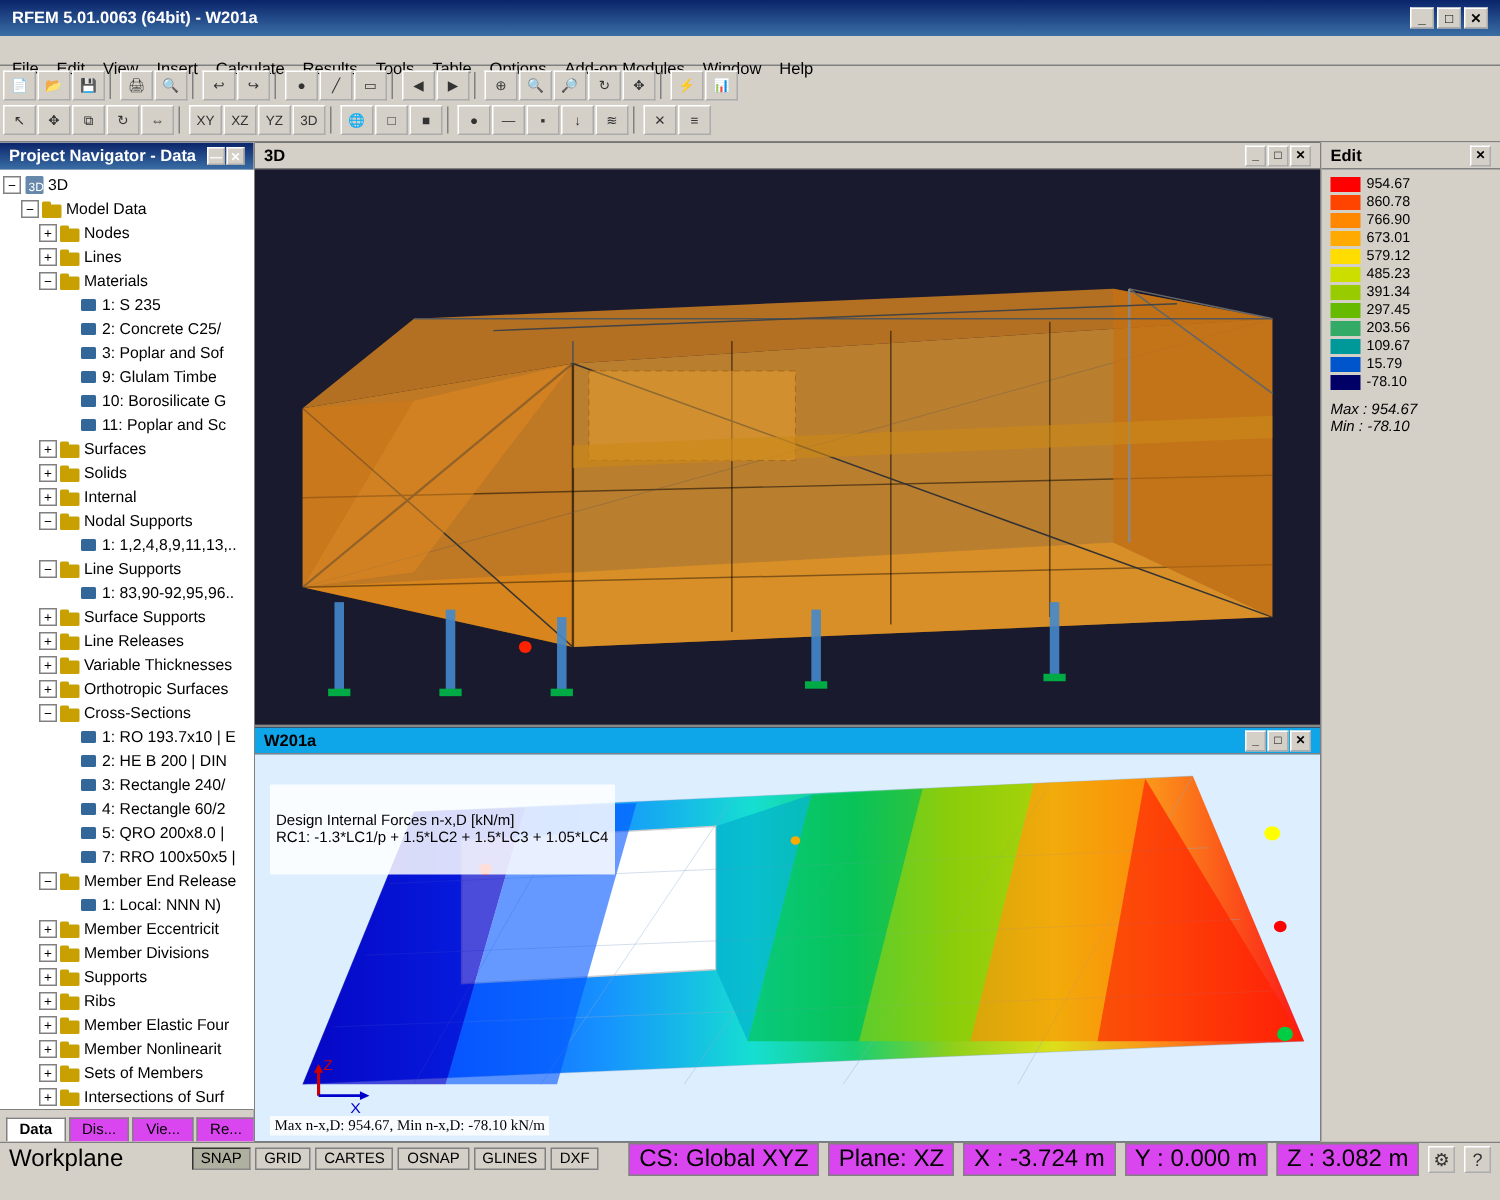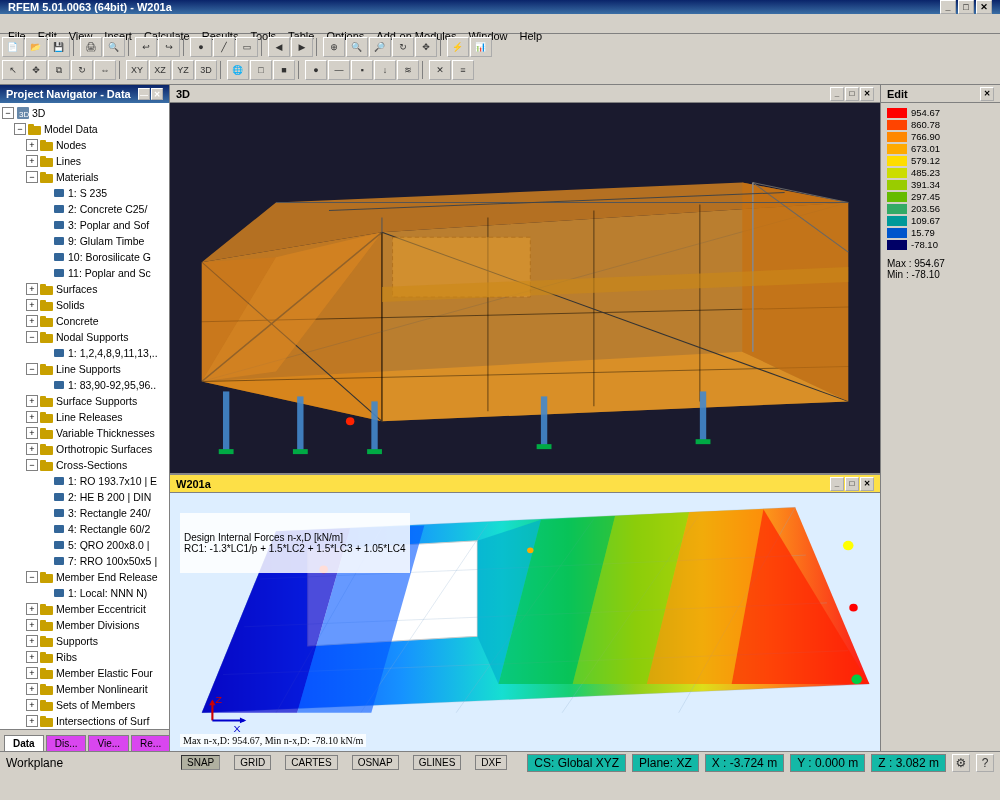--- a/index.html
+++ b/index.html
@@ -1,20 +1,20 @@
 <!DOCTYPE html>
 <html><head>
   <meta charset="utf-8">
   <style>
     * { margin: 0; padding: 0; box-sizing: border-box; }
     body { width: 1000px; height: 800px; overflow: hidden; font-family: 'Segoe UI', Tahoma, Arial, sans-serif; font-size: 11px; background: #d4d0c8; }
 
     
     .title-bar {
-      height: 14px;
+      height: 24px;
       background: linear-gradient(to bottom, #0a246a, #3a6ea5);
       color: white;
       display: flex;
       align-items: center;
       justify-content: space-between;
       padding: 0 8px;
       font-size: 11px;
       font-weight: bold;
     }
     .title-bar-buttons { display: flex; gap: 2px; }
@@ -166,21 +166,21 @@
 
     
     .viewport-w201a {
       flex: 1;
       background: #1a1a2e;
       position: relative;
       overflow: hidden;
     }
     .viewport-w201a-header {
       height: 18px;
-      background: #fde047;
+      background: #0ea5e9;
       border-bottom: 1px solid #808080;
       display: flex;
       align-items: center;
       padding: 0 6px;
       font-size: 11px;
       font-weight: bold;
       justify-content: space-between;
     }
     .w201a-info {
       position: absolute;
@@ -218,21 +218,21 @@
       padding: 0 6px;
       font-weight: bold;
       font-size: 11px;
       justify-content: space-between;
     }
     .panel-content { padding: 4px 6px; flex: 1; overflow-y: auto; }
     .panel-subtitle { font-weight: bold; font-size: 10px; margin-bottom: 4px; }
     .color-legend { display: flex; flex-direction: column; gap: 1px; }
     .legend-item { display: flex; align-items: center; gap: 4px; font-size: 9.5px; }
     .legend-swatch { width: 20px; height: 10px; flex-shrink: 0; }
-    .panel-stats { margin-top: 8px; font-size: 10px; }
+    .panel-stats { margin-top: 8px; font-size: 10px; font-style: italic; }
 
     
     .bottom-tabs {
       height: 22px;
       background: #d4d0c8;
       border-top: 1px solid #808080;
       display: flex;
       align-items: flex-end;
       padding: 0 4px;
     }
@@ -260,26 +260,26 @@
     }
     .snap-btn {
       padding: 1px 5px;
       background: #d4d0c8;
       border: 1px solid #808080;
       cursor: pointer;
       font-size: 10px;
     }
     .snap-btn.active { background: #b0b0a0; border: 1px inset #888; }
     .coord-display {
-      background: #14b8a6;
+      background: #d946ef;
       border: 1px solid #808080;
       padding: 1px 6px;
-      font-size: 12px;
-    }
-    .workplane-text { font-size: 12px; margin-right: 4px; }
+      font-size: 16px;
+    }
+    .workplane-text { font-size: 16px; margin-right: 4px; }
 
     
     .viewport-maxmin {
       position: absolute;
       bottom: 4px;
       left: 10px;
       font-size: 10px;
       color: #000;
       background: rgba(255,255,255,0.8);
       padding: 1px 3px;
@@ -526,21 +526,21 @@
         </div>
         <div class="tree-item">
           <span class="tree-indent" style="width: 24px; display: inline-block;"></span>
           <span class="tree-expand">+</span>
           <span class="tree-icon">
             <svg width="14" height="12">
               <rect x="0" y="3" width="13" height="9" fill="#c8a000" rx="1"></rect>
               <rect x="0" y="1" width="6" height="4" fill="#c8a000" rx="1"></rect>
             </svg>
           </span>
-          <span class="tree-label">Concrete</span>
+          <span class="tree-label">Internal</span>
         </div>
         <div class="tree-item">
           <span class="tree-indent" style="width: 24px; display: inline-block;"></span>
           <span class="tree-expand">−</span>
           <span class="tree-icon">
             <svg width="14" height="12">
               <rect x="0" y="3" width="13" height="9" fill="#c8a000" rx="1"></rect>
               <rect x="0" y="1" width="6" height="4" fill="#c8a000" rx="1"></rect>
             </svg>
           </span>
@@ -1032,21 +1032,21 @@
         <div>Min : <span>-78.10</span></div>
       </div>
     </div>
   </div>
 
 </div>
 
 <div class="bottom-status">
   <span class="workplane-text">Workplane</span>
   <div style="flex:1"></div>
-  <div style="display:flex;gap:14px;">
+  <div style="display:flex;gap:3px;">
     <div class="snap-btn active">SNAP</div>
     <div class="snap-btn">GRID</div>
     <div class="snap-btn">CARTES</div>
     <div class="snap-btn">OSNAP</div>
     <div class="snap-btn">GLINES</div>
     <div class="snap-btn">DXF</div>
   </div>
   <div style="width:8px"></div>
   <span class="coord-display">CS: Global XYZ</span>
   <span class="coord-display">Plane: XZ</span>

